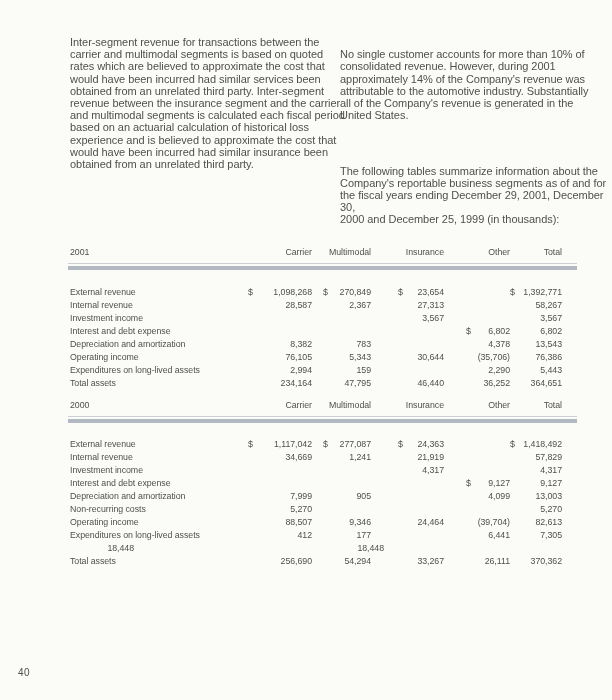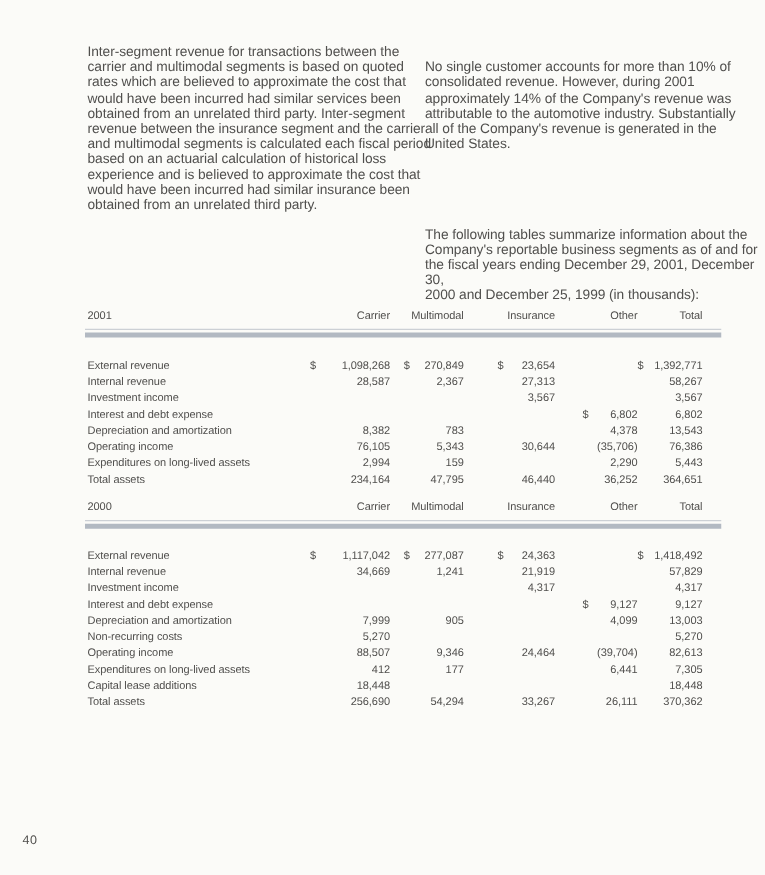--- a/index.html
+++ b/index.html
@@ -11,21 +11,21 @@
     overflow:hidden;
   }
   .col{
     position:absolute;top:36px;
     font-size:11px;line-height:12.2px;
     white-space:pre-line;letter-spacing:-0.05px;
   }
   .col.left{left:70px;}
   .col.right{left:340px;}
   .col.right p{margin:0;white-space:pre-line;}
-  .col.right p + p{margin-top:48px;}
+  .col.right p + p{margin-top:31px;}
 
   .tbl{
     position:absolute;left:68px;width:509px;
     font-size:8.8px;letter-spacing:-0.05px;
   }
   .t1{top:246px;}
   .t2{top:399px;}
 
   .thead{
     display:flex;align-items:baseline;
@@ -353,21 +353,20 @@
           </div>
           <div class="cell num c2"></div>
           <div class="cell num c3">
             <span class="val">6,441</span>
           </div>
           <div class="cell num c4">
             <span class="val">7,305</span>
           </div>
         </div>
         <div class="row">
-          <div class="cell label">Capital lease additions</div>
           <div class="cell num c0">
             <span class="val">18,448</span>
           </div>
           <div class="cell num c1"></div>
           <div class="cell num c2"></div>
           <div class="cell num c3"></div>
           <div class="cell num c4">
             <span class="val">18,448</span>
           </div>
         </div>

